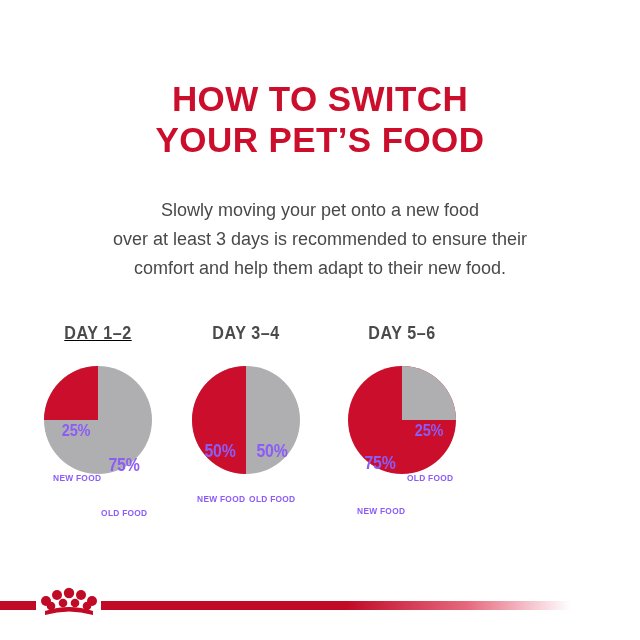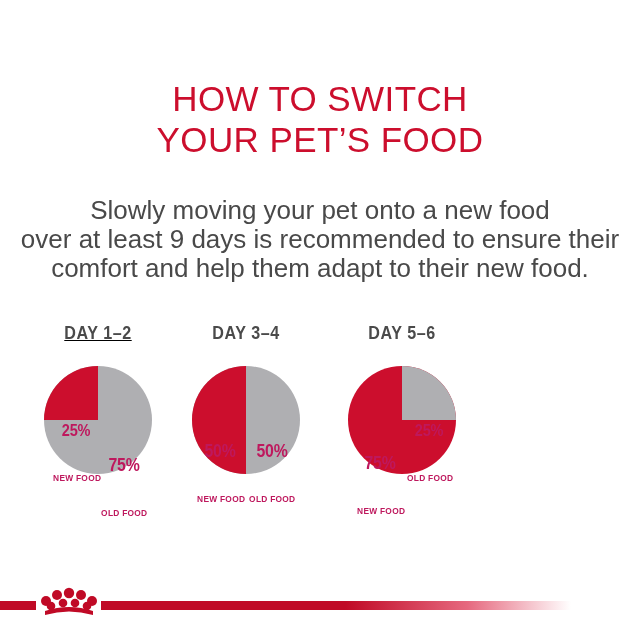--- a/index.html
+++ b/index.html
@@ -17,38 +17,38 @@
 
   
   .title {
     position: absolute;
     top: 78px;
     left: 0;
     width: 640px;
     text-align: center;
     color: #CC0E2D;
     font-family: "Liberation Sans", sans-serif;
-    font-weight: normal;
+    font-weight: bold;
     font-size: 35px;
     line-height: 41px;
     letter-spacing: 0.4px;
   }
   .title-line { display: block; white-space: pre; }
 
   
   .subtitle {
     position: absolute;
     top: 196px;
     left: 0;
     width: 640px;
     text-align: center;
     color: #494949;
     font-family: "Liberation Sans", sans-serif;
     font-weight: normal;
-    font-size: 26px;
+    font-size: 18px;
     line-height: 29px;
   }
   .subtitle-line { display: block; white-space: pre; }
 
   
   .pies {
     position: absolute;
     top: 322px;
     left: 0;
     width: 640px;
@@ -82,21 +82,21 @@
     width: 108px;
     height: 108px;
     margin: 22px auto 0 auto;
   }
   .pie-svg { display: block; width: 108px; height: 108px; }
 
   
   .slice-label {
     position: absolute;
     text-align: center;
-    color: #be185d;
+    color: #8b5cf6;
     white-space: pre;
     line-height: 1;
   }
   .slice-pct {
     display: block;
     font-family: "Liberation Sans Narrow", "Liberation Sans", sans-serif;
     font-weight: bold;
     font-size: 16.5px;
     letter-spacing: -0.2px;
     transform: scaleX(0.88);
@@ -156,21 +156,21 @@
 </head>
 <body>
 
 <div class="title">
   <span class="title-line">HOW TO SWITCH</span>
   <span class="title-line">YOUR PET’S FOOD</span>
 </div>
 
 <div class="subtitle">
   <span class="subtitle-line">Slowly moving your pet onto a new food</span>
-  <span class="subtitle-line">over at least 9 days is recommended to ensure their</span>
+  <span class="subtitle-line">over at least 3 days is recommended to ensure their</span>
   <span class="subtitle-line">comfort and help them adapt to their new food.</span>
 </div>
 
 <div class="pies">
 
   <div class="pie-block p0">
     <div class="day-label">DAY 1–2</div>
     <div class="pie-wrap">
       <svg class="pie-svg" viewBox="0 0 100 100">
         <circle cx="50" cy="50" r="50" fill="#AFAFB2"></circle>

